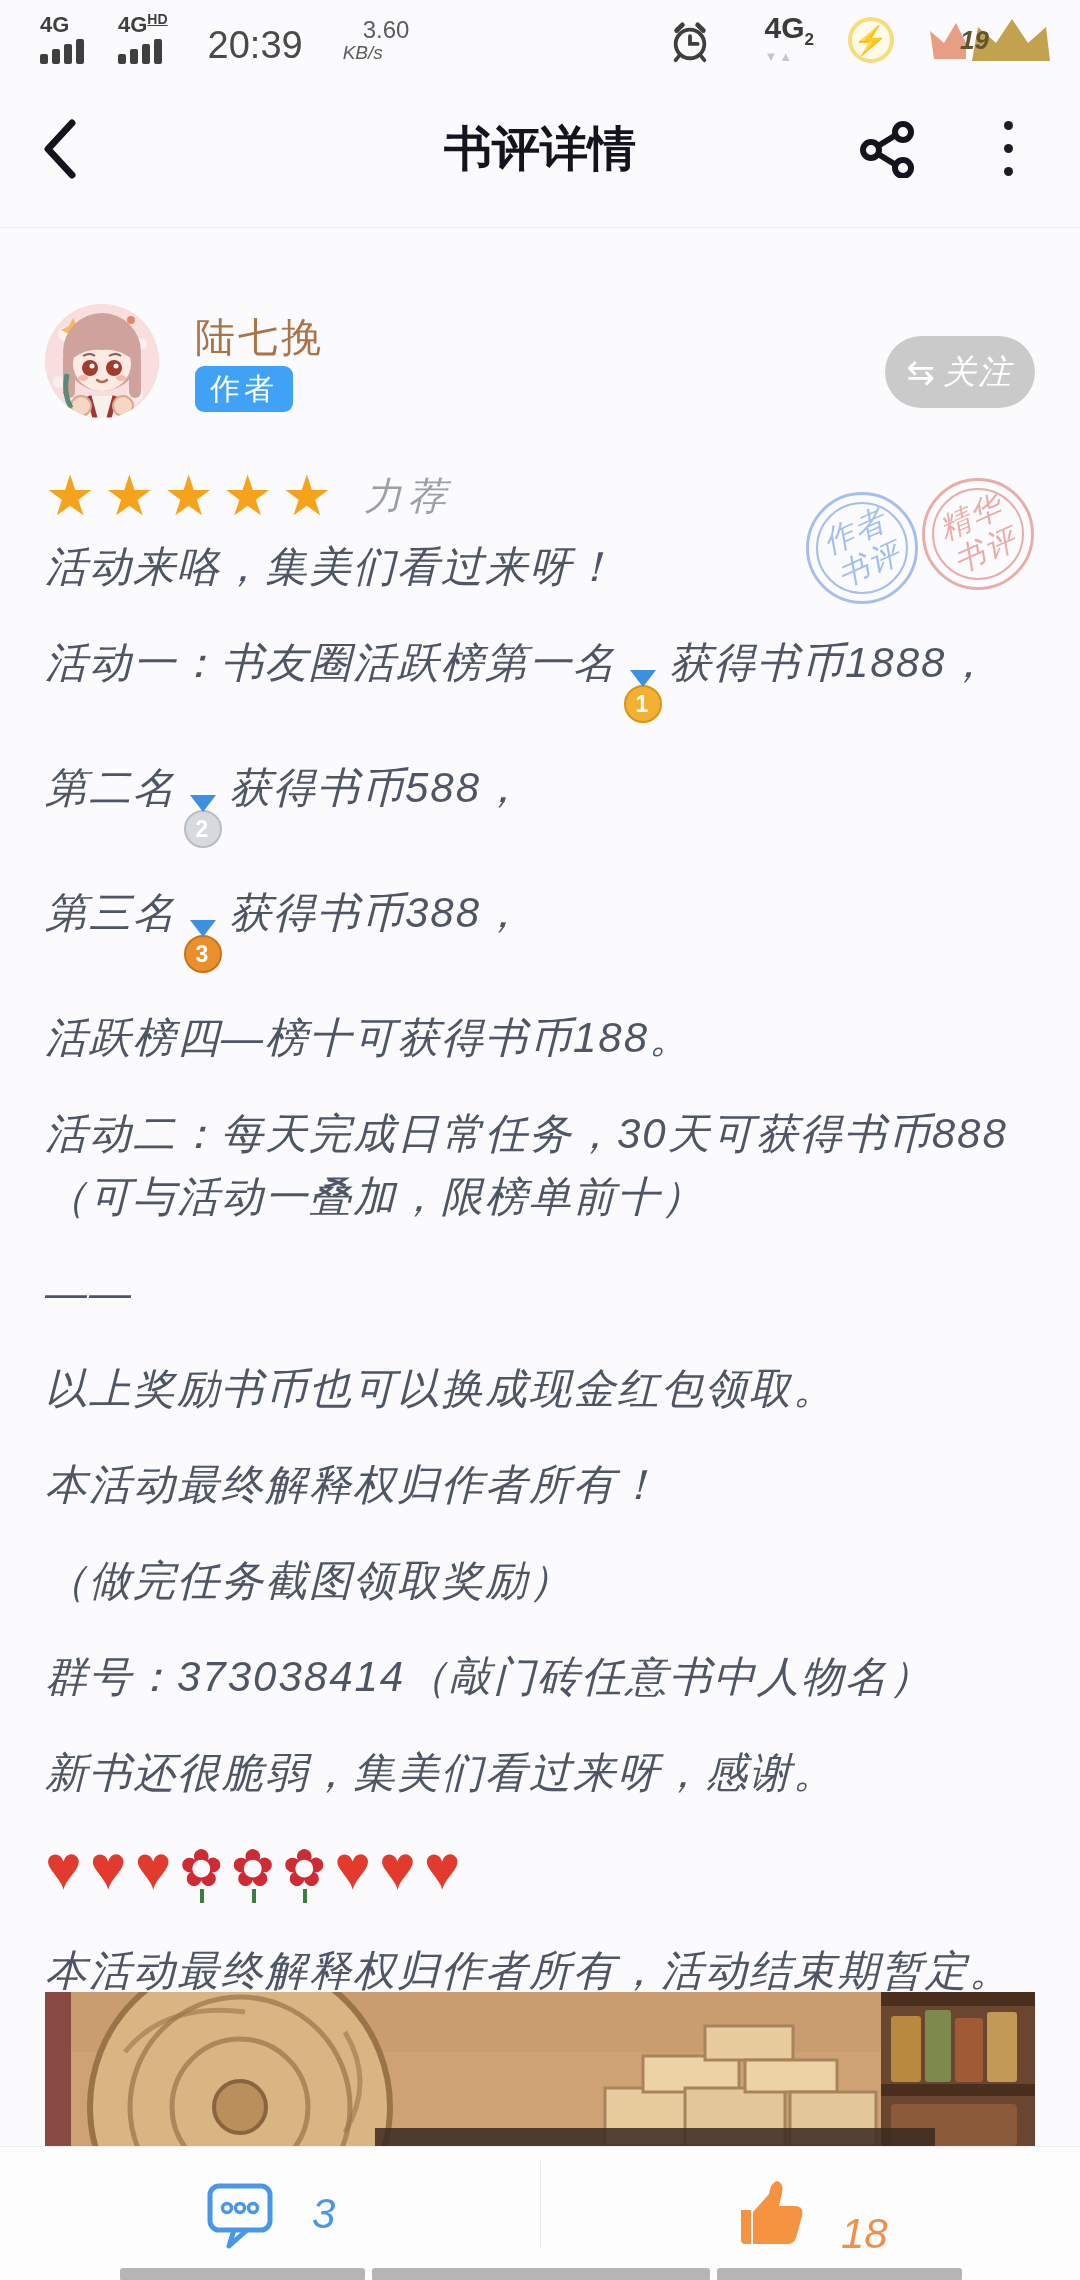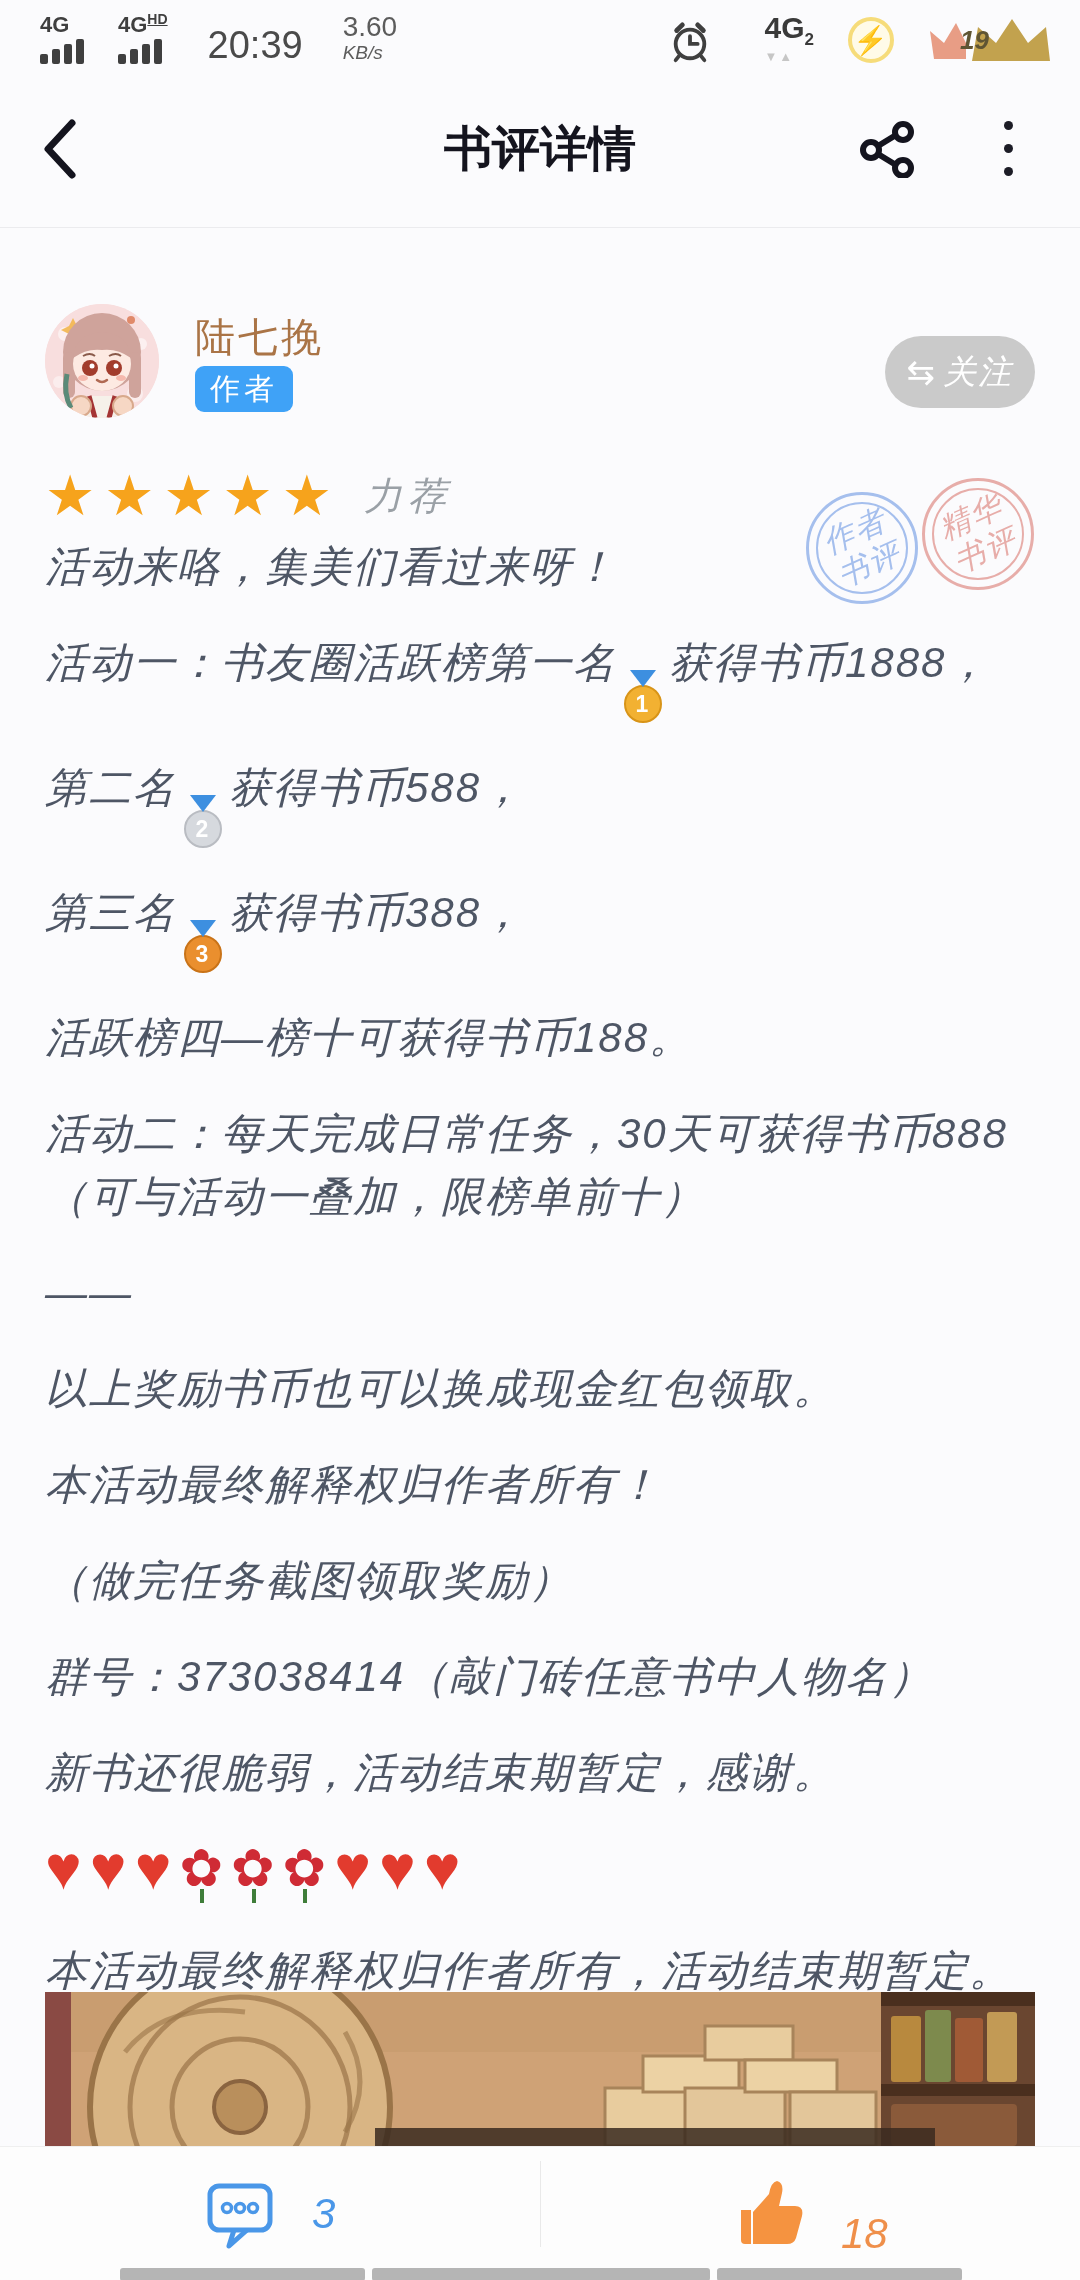--- a/index.html
+++ b/index.html
@@ -17,21 +17,21 @@
   }
   .sb-left,.sb-right{display:flex;align-items:flex-end;gap:34px;}
   .sig{display:flex;flex-direction:column;align-items:flex-start;line-height:1;}
   .sig-label{font-size:22px;font-weight:bold;letter-spacing:0;}
   .sig-label sup{font-size:14px;font-weight:bold;text-decoration:underline;}
   .bars{display:flex;align-items:flex-end;gap:4px;margin-top:3px;}
   .bars i{display:block;width:8px;background:#3f3f3f;border-radius:2px;}
   .b1{height:10px;} .b2{height:15px;} .b3{height:20px;} .b4{height:25px;}
   .sb-time{font-size:38px;color:#4a4a4a;margin:0 6px;line-height:1;}
   .speed{display:flex;flex-direction:column;line-height:1.1;color:#5c5c5c;}
-  .speed .v{font-size:28px;}
+  .speed .v{font-size:24px;margin-left:20px;}
   .speed .u{font-size:19px;font-style:italic;}
   .alarm-icon{width:42px;height:42px;}
   .nettype{display:flex;flex-direction:column;align-items:center;line-height:1;}
   .nettype .t{font-size:30px;font-weight:bold;color:#3a3a3a;margin-left:20px;}
   .nettype .t sub{font-size:17px;}
   .nettype .arrows{font-size:13px;color:#c6c6c6;letter-spacing:2px;margin-top:2px;}
   .bolt{
     width:46px;height:46px;border-radius:50%;
     border:4px solid #f6dc7a;display:flex;align-items:center;justify-content:center;
     color:#f5c518;font-size:28px;box-sizing:border-box;background:#fffbe8;
@@ -309,21 +309,21 @@
         <span class="disc">3</span>
       </span><span>获得书币388，</span>
   </p>
   <p>活跃榜四—榜十可获得书币188。</p>
   <p>活动二：每天完成日常任务，30天可获得书币888（可与活动一叠加，限榜单前十）</p>
   <p>——</p>
   <p>以上奖励书币也可以换成现金红包领取。</p>
   <p>本活动最终解释权归作者所有！</p>
   <p>（做完任务截图领取奖励）</p>
   <p>群号：373038414（敲门砖任意书中人物名）</p>
-  <p>新书还很脆弱，活动结束期暂定，感谢。</p>
+  <p>新书还很脆弱，集美们看过来呀，感谢。</p>
   <div class="hearts-line">
       <span class="h-heart">♥</span>
       <span class="h-heart">♥</span>
       <span class="h-heart">♥</span>
       <span class="h-rose">✿</span>
       <span class="h-rose">✿</span>
       <span class="h-rose">✿</span>
       <span class="h-heart">♥</span>
       <span class="h-heart">♥</span>
       <span class="h-heart">♥</span>

